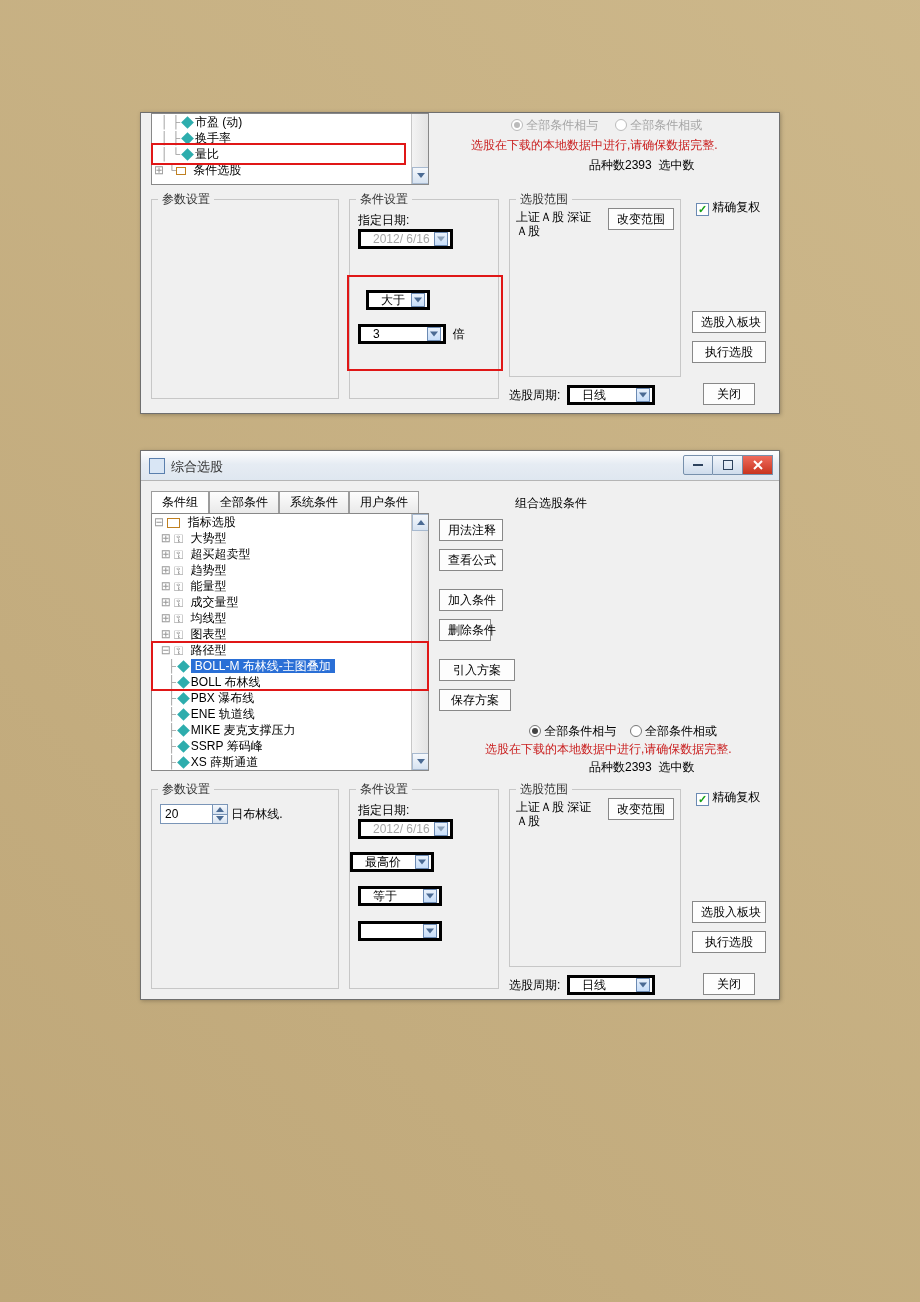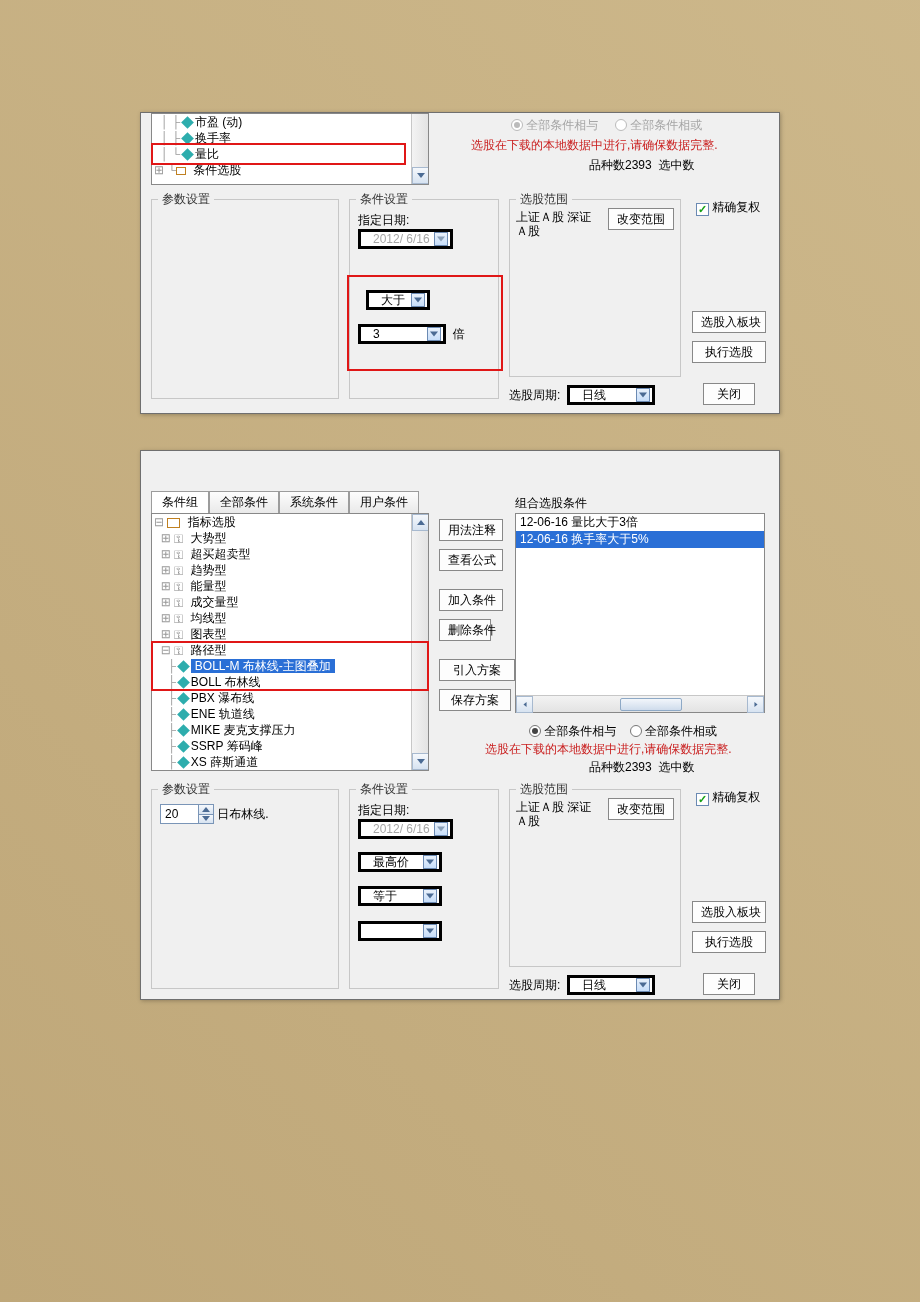--- a/index.html
+++ b/index.html
@@ -100,21 +100,21 @@
     border-top:1px solid #c7c7c7;
     display:flex; align-items:center;
   }
   .sb-btn { width:17px; height:17px; background:linear-gradient(#f5f8fc,#d7e3f1); border:1px solid #a7b9cf; display:flex; align-items:center; justify-content:center;}
   .thumb-h { flex:0 0 auto; margin-left:35%; width:25%; height:13px; background:linear-gradient(#f2f6fb,#cfdcec); border:1px solid #8ea9c6; border-radius:2px;}
   .sel-item { background:#2a6fd6; color:#fff; display:block; padding:0 4px;}
   .muted { color:#a6a6a6; }
   .red-text { color:#c91e1e; }
   .spinner {
     display:inline-flex; justify-content:space-between;
-    height:20px; width:54px; background:#fff; border:1px solid #7a95b7;
+    height:20px; width:68px; background:#fff; border:1px solid #7a95b7;
   }
   .spinner .s-val { padding:0 4px; line-height:18px;}
   .spinner .s-btns { width:15px; display:flex; flex-direction:column;}
   .spinner .s-btns div { flex:1; border-left:1px solid #7a95b7; background:linear-gradient(#f5f8fc,#d7e3f1); display:flex; align-items:center; justify-content:center;}
   .spinner .s-btns div:first-child{ border-bottom:1px solid #7a95b7;}
   svg.se { width:8px; height:5px; }
 </style>
 </head>
 <body>
 
@@ -212,20 +212,41 @@
   <div style="position:absolute; left:555px; top:86px;">
     <span class="checkbox">✓</span>
     <span>精确复权</span>
   </div>
   <span class="btn" style="position:absolute; left:551px; top:198px; width:74px;">选股入板块</span>
   <span class="btn" style="position:absolute; left:551px; top:228px; width:74px;">执行选股</span>
   <span class="btn" style="position:absolute; left:562px; top:270px; width:52px;">关闭</span>
 </div>
 
 <div class="panel" style="left:140px; top:450px; width:640px; height:550px;">
+  <div class="titlebar">
+    <div class="winicon"></div>
+    <div class="wintitle">综合选股</div>
+    <div class="winbtns">
+      <div class="winbtn">
+          <svg width="10" height="2">
+            <rect width="10" height="2" fill="#2d425d"></rect>
+          </svg>
+        </div>
+      <div class="winbtn">
+          <svg width="10" height="10">
+            <rect x="0" y="0" width="10" height="10" fill="none" stroke="#2d425d" stroke-width="2"></rect>
+          </svg>
+        </div>
+      <div class="winbtn close">
+          <svg width="10" height="10">
+            <path d="M1 1 L9 9 M9 1 L1 9" stroke="#fff" stroke-width="2"></path>
+          </svg>
+        </div>
+    </div>
+  </div>
 
   <div class="tabset" style="left:10px; top:40px;">
     <div class="tab active">条件组</div>
     <div class="tab">全部条件</div>
     <div class="tab">系统条件</div>
     <div class="tab">用户条件</div>
   </div>
 
   <div class="tree" style="left:10px; top:62px; width:278px; height:258px;">
     <div class="tree-line"><span class="tree-ind">⊟ </span><span style="display:inline-block;width:13px;height:10px;background:#fff;border:1px solid #c08020;vertical-align:middle;"></span> <span>指标选股</span></div>
@@ -260,37 +281,20 @@
   <div class="red-box" style="left:10px; top:190px; width:278px; height:50px;"></div>
 
   <span class="btn" style="position:absolute;left:298px;top:68px;width:64px;">用法注释</span>
   <span class="btn" style="position:absolute;left:298px;top:98px;width:64px;">查看公式</span>
   <span class="btn" style="position:absolute;left:298px;top:138px;width:64px;">加入条件</span>
   <span class="btn" style="position:absolute;left:298px;top:168px;width:52px;">删除条件</span>
   <span class="btn" style="position:absolute;left:298px;top:208px;width:76px;">引入方案</span>
   <span class="btn" style="position:absolute;left:298px;top:238px;width:72px;">保存方案</span>
 
   <div style="position:absolute; left:374px; top:44px;">组合选股条件</div>
-  <div style="position:absolute; left:374px; top:62px; width:250px; height:200px; background:#fff; border:1px solid #888; font-size:12px;">
-    <div style="padding:0 4px;">12-06-16  量比大于3倍</div>
-    <div class="sel-item">12-06-16  换手率大于5%</div>
-    <div class="scrollbar-h">
-      <div class="sb-btn">
-          <svg class="se" viewBox="0 0 5 8">
-            <path d="M5 0 L5 8 L0 4 Z" fill="#4b6b94"></path>
-          </svg>
-        </div>
-      <div class="thumb-h"></div>
-      <div class="sb-btn" style="margin-left:auto;">
-          <svg class="se" viewBox="0 0 5 8">
-            <path d="M0 0 L5 4 L0 8 Z" fill="#4b6b94"></path>
-          </svg>
-        </div>
-    </div>
-  </div>
 
   <div style="position:absolute; left:388px; top:272px;">
     <span class="radio-outer sel"></span>
     <span>全部条件相与</span>
     &nbsp;&nbsp;
     <span class="radio-outer"></span>
     <span>全部条件相或</span>
   </div>
   <div class="red-text" style="position:absolute; left:344px; top:290px;">选股在下载的本地数据中进行,请确保数据完整.</div>
   <div style="position:absolute; left:448px; top:308px;">
@@ -326,21 +330,21 @@
       <span>指定日期:</span>
       <span class="combo muted">
           <span>2012/ 6/16</span>
           <span class="arrow">
             <svg viewBox="0 0 8 5">
               <path d="M0 0 L8 0 L4 5 Z" fill="#8aa0b9"></path>
             </svg>
           </span>
         </span>
     </div>
-    <div style="position:absolute; left:8px; top:62px;">
+    <div style="position:absolute; left:0; top:62px;">
       <span class="combo" style="width:84px;justify-content:space-between;">
           <span>最高价</span>
           <span class="arrow">
             <svg viewBox="0 0 8 5">
               <path d="M0 0 L8 0 L4 5 Z" fill="#4b6b94"></path>
             </svg>
           </span>
         </span>
     </div>
     <div style="position:absolute; left:8px; top:96px;">

